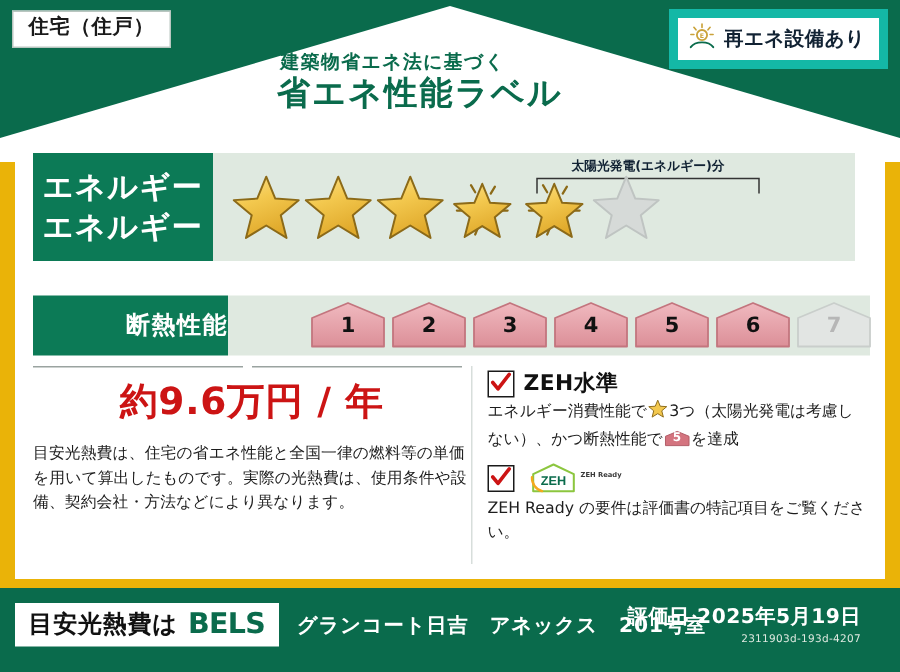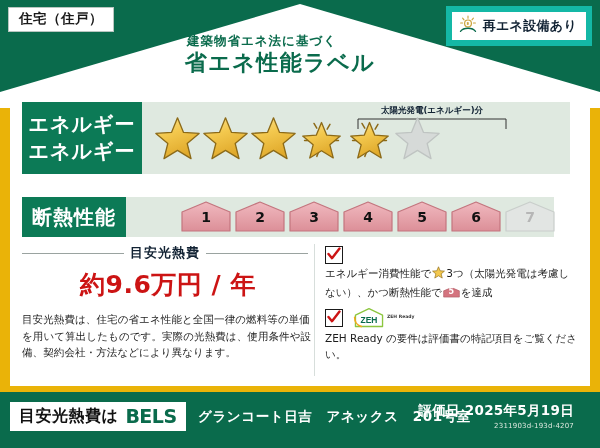--- a/index.html
+++ b/index.html
@@ -68,21 +68,21 @@
   }
   .row-energy{top:10px;}
   .row-insul{top:105px;}
 
   .row-label{
     background:#0c7a56;color:#ffffff;
     display:flex;flex-direction:column;align-items:center;justify-content:center;
     font-weight:bold;letter-spacing:1px;
   }
   .row-energy .row-label{width:120px;height:72px;font-size:20px;line-height:1.35;}
-  .row-insul .row-label{width:104px;height:40px;font-size:20px;}
+  .row-insul .row-label{width:130px;height:40px;font-size:16px;align-items:flex-end;}
 
   .row-band{
     background:#dfe9e0;
     display:flex;align-items:center;
     position:relative;
   }
   .row-energy .row-band{width:424px;height:72px;padding-left:4px;}
   .row-insul .row-band{width:424px;height:40px;padding-left:4px;}
 
   
@@ -348,38 +348,38 @@
           </div>
         </div>
       </div>
     </div>
 
     <div class="lower">
 
       <div class="lower-left">
         <div class="cost-head">
           <div class="ln"></div>
-          <div class="ct">目安光熱費</div>
           <div class="ln"></div>
         </div>
         <div class="cost-value">約9.6万円 / 年</div>
         <div class="cost-note">目安光熱費は、住宅の省エネ性能と全国一律の燃料等の単価を用いて算出したものです。実際の光熱費は、使用条件や設備、契約会社・方法などにより異なります。</div>
       </div>
 
       <div class="divider"></div>
 
       <div class="lower-right">
 
         <div class="check-item">
           <div class="check-title">
             <span class="cbox">
               <svg width="14" height="14" viewBox="0 0 14 14">
                 <path d="M1.5,7 L5,11.2 L12.5,1.6" fill="none" stroke="#cc1414" stroke-width="2.4" stroke-linecap="round" stroke-linejoin="round"></path>
               </svg>
             </span>
+            <span class="ct-text">ZEH水準</span>
           </div>
           <div class="check-desc">
             <span>エネルギー消費性能で</span><span class="inline-star"><svg width="13" height="13" viewBox="0 0 50 50">
                   <polygon points="25,3 31.4,18.5 48,19.6 35.3,30.3 39.4,46.4 25,37.6 10.6,46.4 14.7,30.3 2,19.6 18.6,18.5" fill="#f3c84e" stroke="#8c6a18" stroke-width="2.5" stroke-linejoin="round"></polygon>
                 </svg></span><span>3つ（太陽光発電は考慮しない）、かつ断熱性能で</span><span class="inline-house"><svg width="17" height="13" viewBox="0 0 52 34">
                   <polygon points="26,2 50,12 50,31 2,31 2,12" fill="#d4747f" stroke="#b15c66" stroke-width="2" stroke-linejoin="round"></polygon>
                 </svg><span class="ih-n">5</span></span><span>を達成</span>
           </div>
         </div>
 

